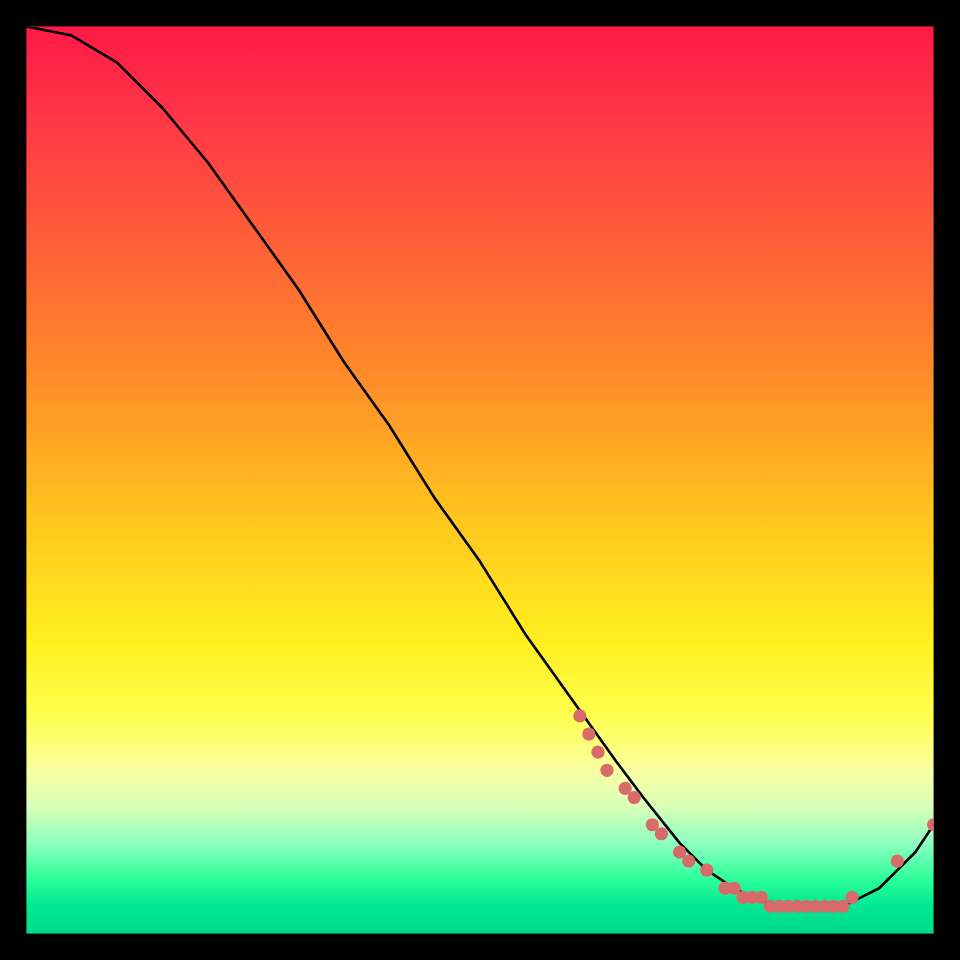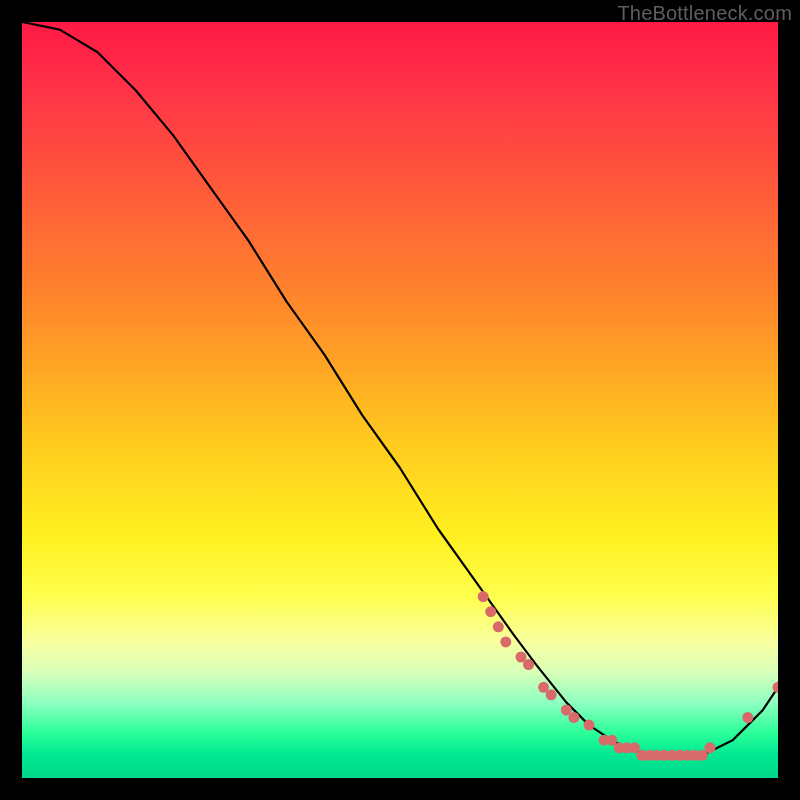--- a/index.html
+++ b/index.html
@@ -90,14 +90,13 @@
           <circle cx="657.7" cy="733.3" r="5.5" fill="#d86a6a"></circle>
           <circle cx="665.3" cy="733.3" r="5.5" fill="#d86a6a"></circle>
           <circle cx="672.8" cy="733.3" r="5.5" fill="#d86a6a"></circle>
           <circle cx="680.4" cy="733.3" r="5.5" fill="#d86a6a"></circle>
           <circle cx="688.0" cy="725.8" r="5.5" fill="#d86a6a"></circle>
           <circle cx="725.8" cy="695.5" r="5.5" fill="#d86a6a"></circle>
           <circle cx="756.0" cy="665.3" r="5.5" fill="#d86a6a"></circle>
         </g>
     </svg>
   </div>
-  <div class="watermark">TheBottleneck.com</div>
 </div>
 
 </body></html>

